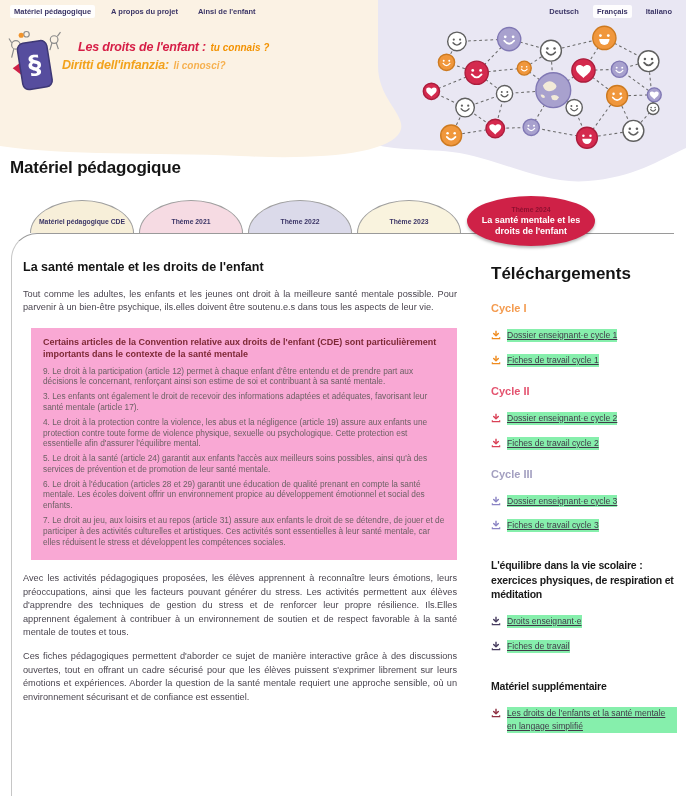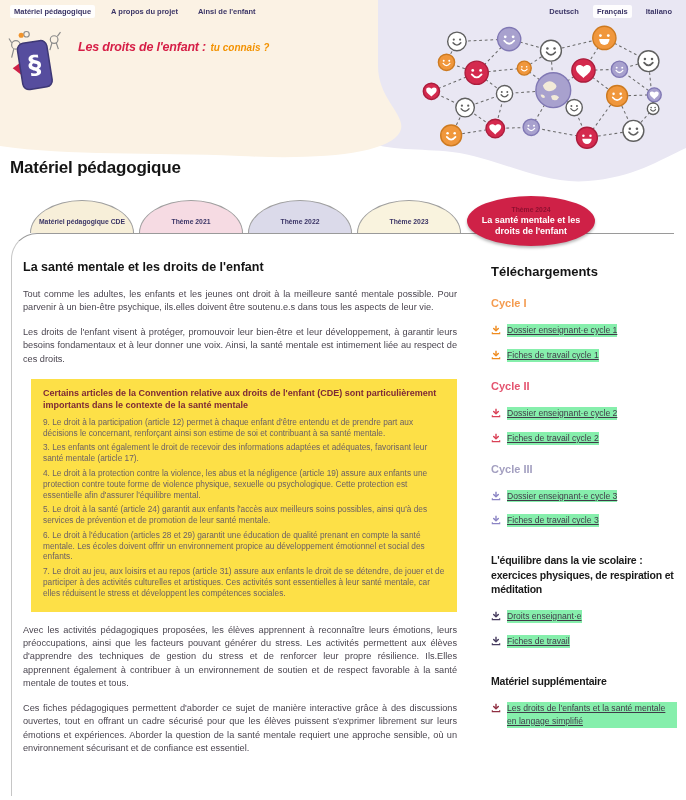--- a/index.html
+++ b/index.html
@@ -42,25 +42,25 @@
     color:#fff;box-shadow:0 2px 3px rgba(0,0,0,.28);cursor:pointer;}
   .tab-active-year{font-size:6.8px;font-weight:bold;color:#8e1030;margin-bottom:2px;}
   .tab-active-title{font-size:9px;font-weight:bold;line-height:1.22;text-align:center;padding:0 8px;}
   
   .panel{box-sizing:border-box;margin:0 12px 0 11px;border-top:1px solid #9a9a9a;border-left:1px solid #c6c6c6;
     border-top-left-radius:26px;display:flex;padding:20px 0 0 11px;height:563px;background:#fff;}
   main{width:434px;flex:none;}
   aside{width:186px;flex:none;margin-left:34px;}
   .article-title{font-size:12.5px;font-weight:bold;color:#141414;margin:6px 0 14px;}
   .body-p{font-size:9.2px;line-height:1.46;color:#4b4650;text-align:justify;hyphens:auto;margin:0 0 11px;}
-  .infobox{background:#fde047;margin:13px 0 12px 8px;padding:9px 12px;}
+  .infobox{background:#f9a8d4;margin:13px 0 12px 8px;padding:9px 12px;}
   .infobox-title{font-size:9px;font-weight:bold;color:#7d2936;line-height:1.32;margin:0 0 5px;}
   .infobox-item{font-size:8.3px;color:#6d6165;line-height:1.3;margin:0 0 4px;}
   
-  .side-title{font-size:13px;font-weight:bold;color:#141414;margin:10px 0 18px;}
+  .side-title{font-size:17px;font-weight:bold;color:#141414;margin:10px 0 18px;}
   .side-heading{font-size:11px;font-weight:bold;margin:18px 0 15px;}
   .side-heading.dark{color:#1a1a1a;font-size:10.5px;margin:26px 0 14px;letter-spacing:-0.2px;line-height:1.35;}
   .dl-link{display:flex;align-items:flex-start;gap:6px;margin:0 0 12px;text-decoration:none;cursor:pointer;}
   .dl-icon{flex:none;margin-top:1px;line-height:0;}
   .dl-text{font-size:8.6px;color:#403a48;text-decoration:underline;background:#86efac;line-height:1.5;}
 </style>
 </head>
 <body>
 
 <header class="hero">
@@ -95,20 +95,24 @@
       <polygon points="4,36 12,30 12,42" fill="#cf2147"></polygon>
       <g transform="rotate(-9 25 34)">
         <rect x="11" y="11" width="28" height="44" rx="6" fill="#564d9e" stroke="#3e3875" stroke-width="1.4"></rect>
         <text x="25" y="41" text-anchor="middle" font-size="24" font-weight="bold" fill="#ffffff" font-family="DejaVu Sans, sans-serif">§</text>
       </g>
     </svg>
     <div class="titles">
       <div class="title-line t-fr">
         <span class="lead">Les droits de l'enfant :</span>
         <span class="rest">tu connais ?</span>
+      </div>
+      <div class="title-line t-it">
+        <span class="lead">Diritti dell'infanzia:</span>
+        <span class="rest">li conosci?</span>
       </div>
     </div>
   </div>
 
   <svg class="network" id="network" width="256" height="130" viewBox="0 0 220 112" aria-hidden="true">
       <line x1="35" y1="15" x2="80" y2="13" stroke="#6a6a6a" stroke-width="0.9" stroke-dasharray="2.4 2.4"></line>
       <line x1="80" y1="13" x2="116" y2="23" stroke="#6a6a6a" stroke-width="0.9" stroke-dasharray="2.4 2.4"></line>
       <line x1="116" y1="23" x2="162" y2="12" stroke="#6a6a6a" stroke-width="0.9" stroke-dasharray="2.4 2.4"></line>
       <line x1="162" y1="12" x2="200" y2="32" stroke="#6a6a6a" stroke-width="0.9" stroke-dasharray="2.4 2.4"></line>
       <line x1="35" y1="15" x2="26" y2="33" stroke="#6a6a6a" stroke-width="0.9" stroke-dasharray="2.4 2.4"></line>
@@ -251,21 +255,20 @@
       <div class="tab-active-year">Thème 2024</div>
       <div class="tab-active-title">La santé mentale et les droits de l'enfant</div>
     </div>
   </div>
 
 <div class="panel">
   <main>
     <h2 class="article-title">La santé mentale et les droits de l'enfant</h2>
     <div id="paras-before">
         <p class="body-p">Tout comme les adultes, les enfants et les jeunes ont droit à la meilleure santé mentale possible. Pour parvenir à un bien-être psychique, ils.elles doivent être soutenu.e.s dans tous les aspects de leur vie.</p>
-        <p class="body-p">Les droits de l'enfant visent à protéger, promouvoir leur bien-être et leur développement, à garantir leurs besoins fondamentaux et à leur donner une voix. Ainsi, la santé mentale est intimement liée au respect de ces droits.</p>
       </div>
     <div class="infobox">
       <p class="infobox-title">Certains articles de la Convention relative aux droits de l'enfant (CDE) sont particulièrement importants dans le contexte de la santé mentale</p>
       <div id="infobox-items">
           <p class="infobox-item">9. Le droit à la participation (article 12) permet à chaque enfant d'être entendu et de prendre part aux décisions le concernant, renforçant ainsi son estime de soi et contribuant à sa santé mentale.</p>
           <p class="infobox-item">3. Les enfants ont également le droit de recevoir des informations adaptées et adéquates, favorisant leur santé mentale (article 17).</p>
           <p class="infobox-item">4. Le droit à la protection contre la violence, les abus et la négligence (article 19) assure aux enfants une protection contre toute forme de violence physique, sexuelle ou psychologique. Cette protection est essentielle afin d'assurer l'équilibre mental.</p>
           <p class="infobox-item">5. Le droit à la santé (article 24) garantit aux enfants l'accès aux meilleurs soins possibles, ainsi qu'à des services de prévention et de promotion de leur santé mentale.</p>
           <p class="infobox-item">6. Le droit à l'éducation (articles 28 et 29) garantit une éducation de qualité prenant en compte la santé mentale. Les écoles doivent offrir un environnement propice au développement émotionnel et social des enfants.</p>
           <p class="infobox-item">7. Le droit au jeu, aux loisirs et au repos (article 31) assure aux enfants le droit de se détendre, de jouer et de participer à des activités culturelles et artistiques. Ces activités sont essentielles à leur santé mentale, car elles réduisent le stress et développent les compétences sociales.</p>

